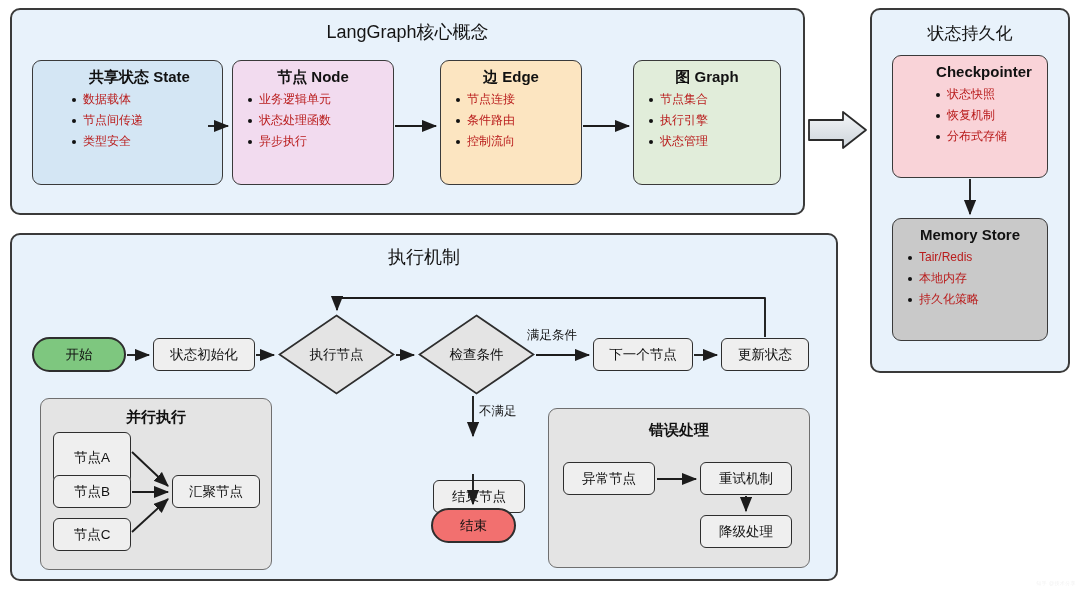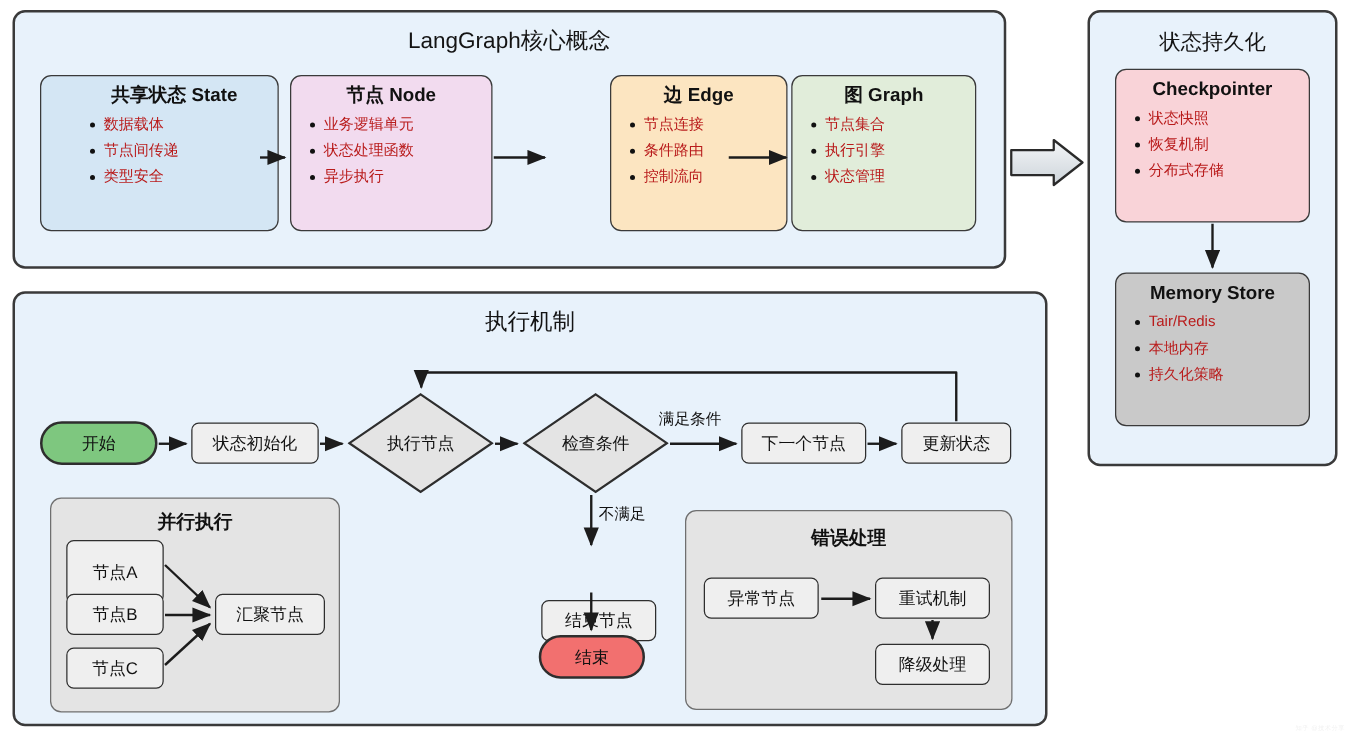--- a/index.html
+++ b/index.html
@@ -160,21 +160,21 @@
 
   <div class="card" style="left:232px;top:60px;width:162px;height:125px;background:#f2dbef;">
     <div class="card-title">节点 Node</div>
     <ul>
       <li>业务逻辑单元</li>
       <li>状态处理函数</li>
       <li>异步执行</li>
     </ul>
   </div>
 
-  <div class="card" style="left:440px;top:60px;width:142px;height:125px;background:#fce5c1;margin-left:48px;">
+  <div class="card" style="left:440px;top:60px;width:142px;height:125px;background:#fce5c1;">
     <div class="card-title">边 Edge</div>
     <ul>
       <li>节点连接</li>
       <li>条件路由</li>
       <li>控制流向</li>
     </ul>
   </div>
 
   <div class="card" style="left:633px;top:60px;width:148px;height:125px;background:#e1edda;">
     <div class="card-title">图 Graph</div>
@@ -182,21 +182,21 @@
       <li>节点集合</li>
       <li>执行引擎</li>
       <li>状态管理</li>
     </ul>
   </div>
 
   <div class="panel" style="left:870px;top:8px;width:200px;height:365px;">
     <div class="panel-title" style="top:12px;font-size:17px;">状态持久化</div>
   </div>
 
-  <div class="card" style="left:892px;top:55px;width:156px;height:123px;background:#f9d3d8;">
+  <div class="card" style="left:892px;top:55px;width:156px;height:123px;background:#f9d3d8;padding-left:28px;">
     <div class="card-title">Checkpointer</div>
     <ul>
       <li>状态快照</li>
       <li>恢复机制</li>
       <li>分布式存储</li>
     </ul>
   </div>
 
   <div class="card" style="left:892px;top:218px;width:156px;height:123px;background:#c9c9c9;">
     <div class="card-title">Memory Store</div>

